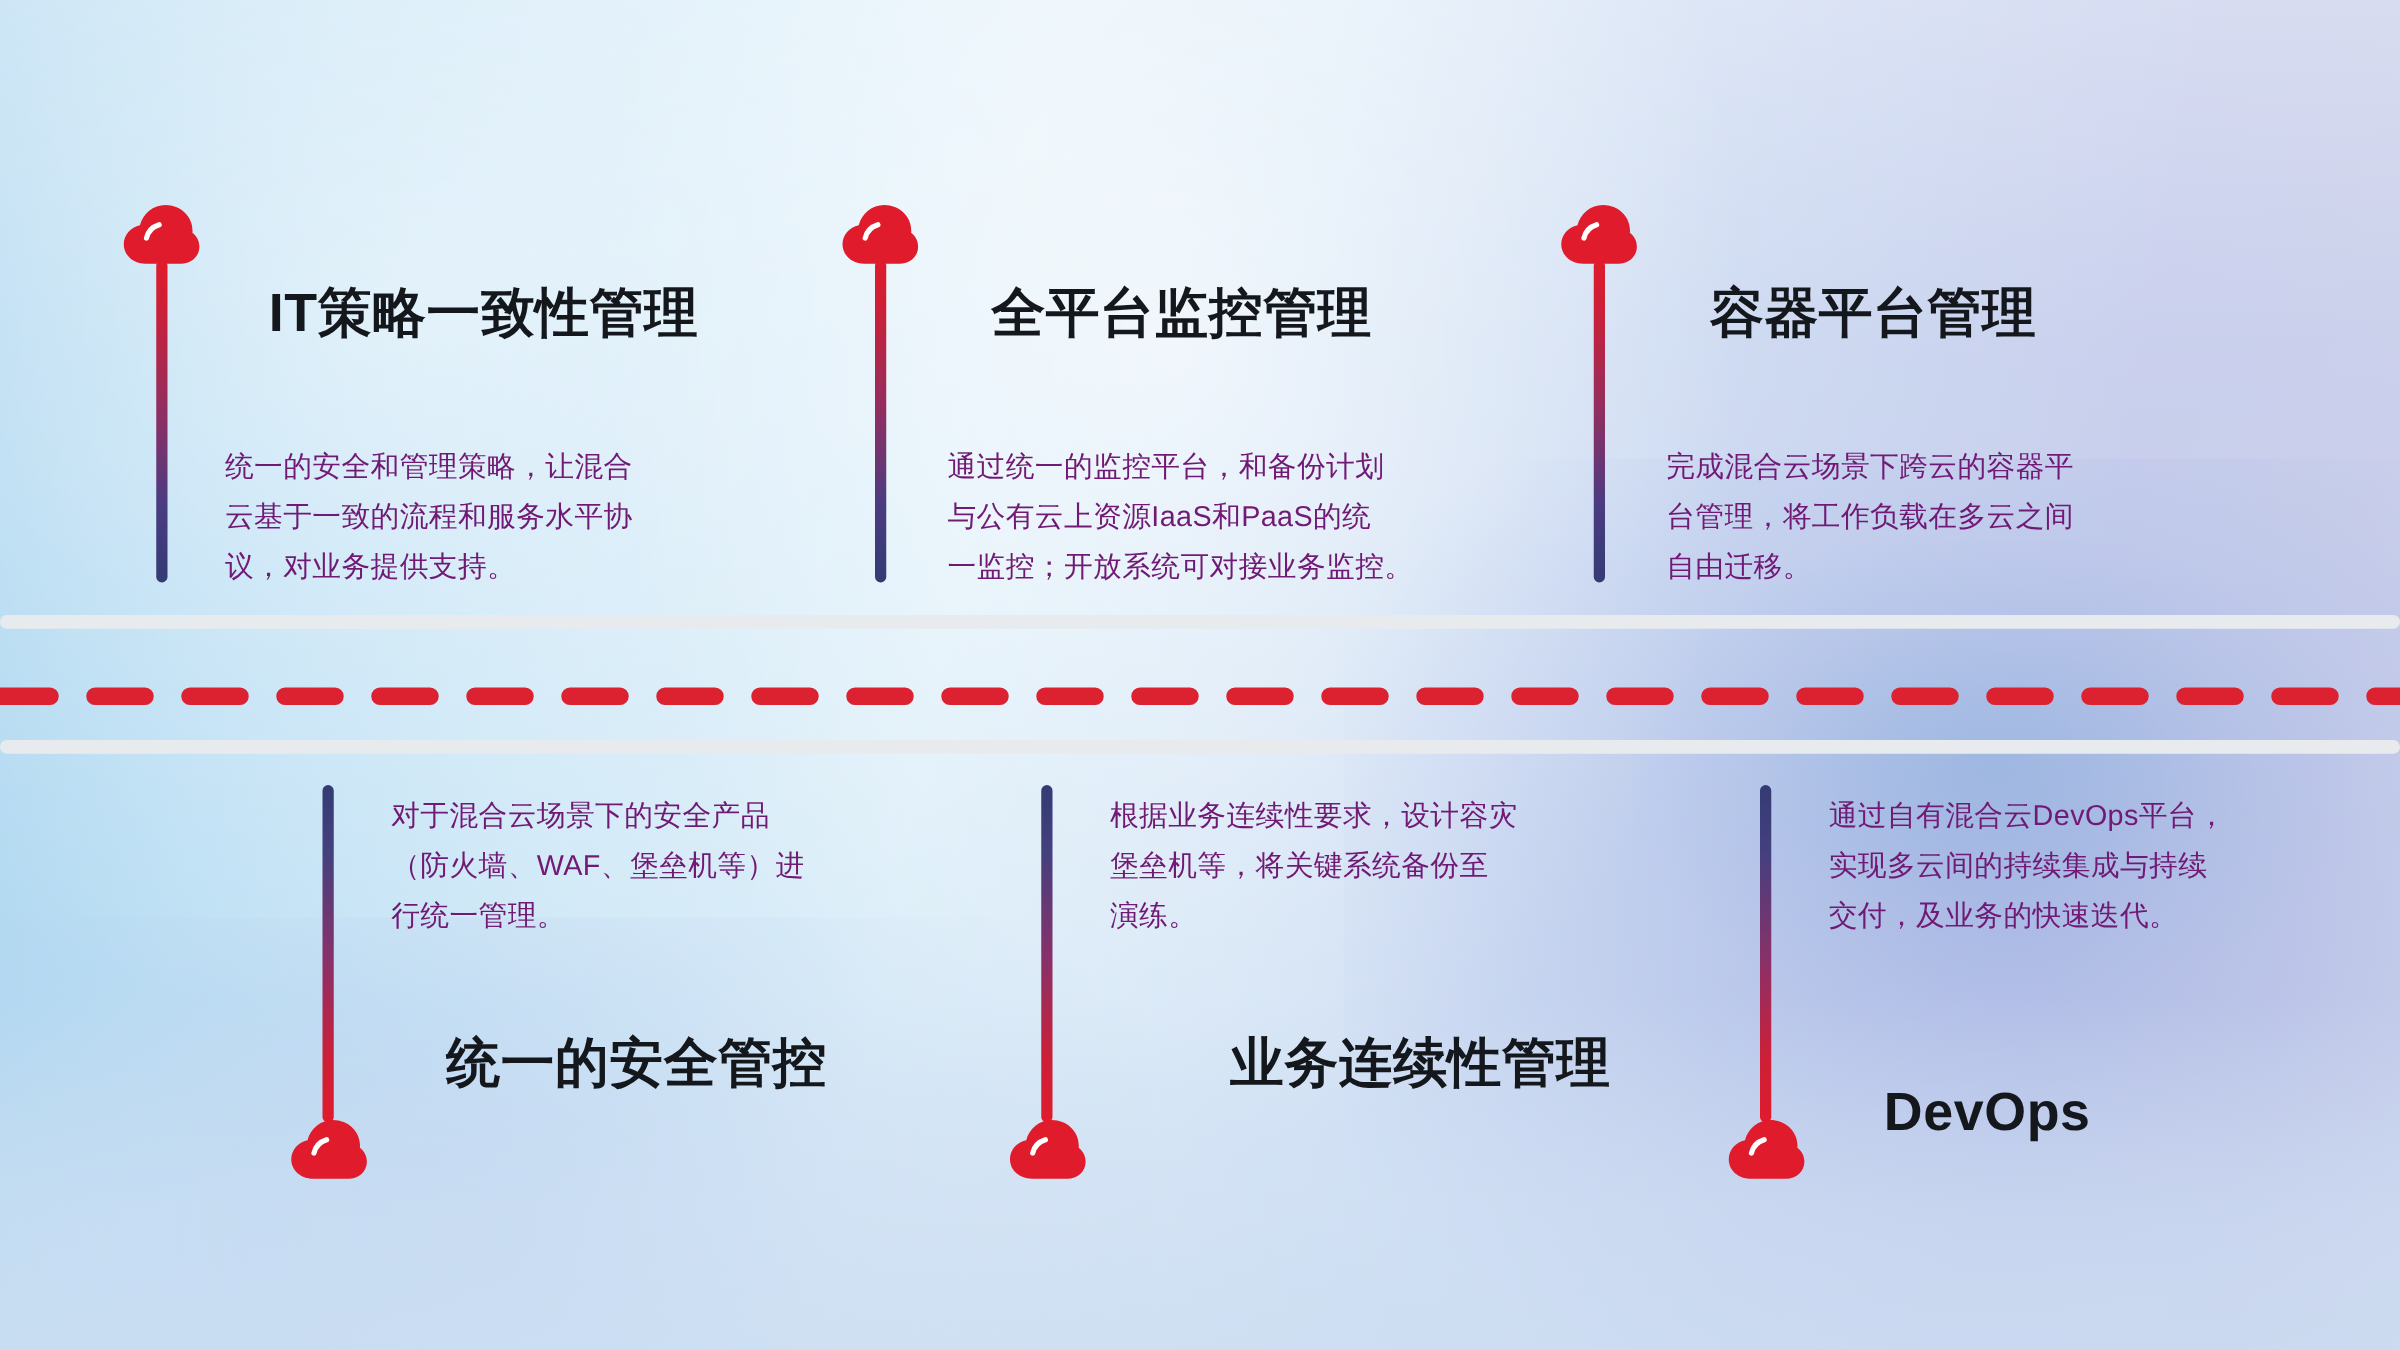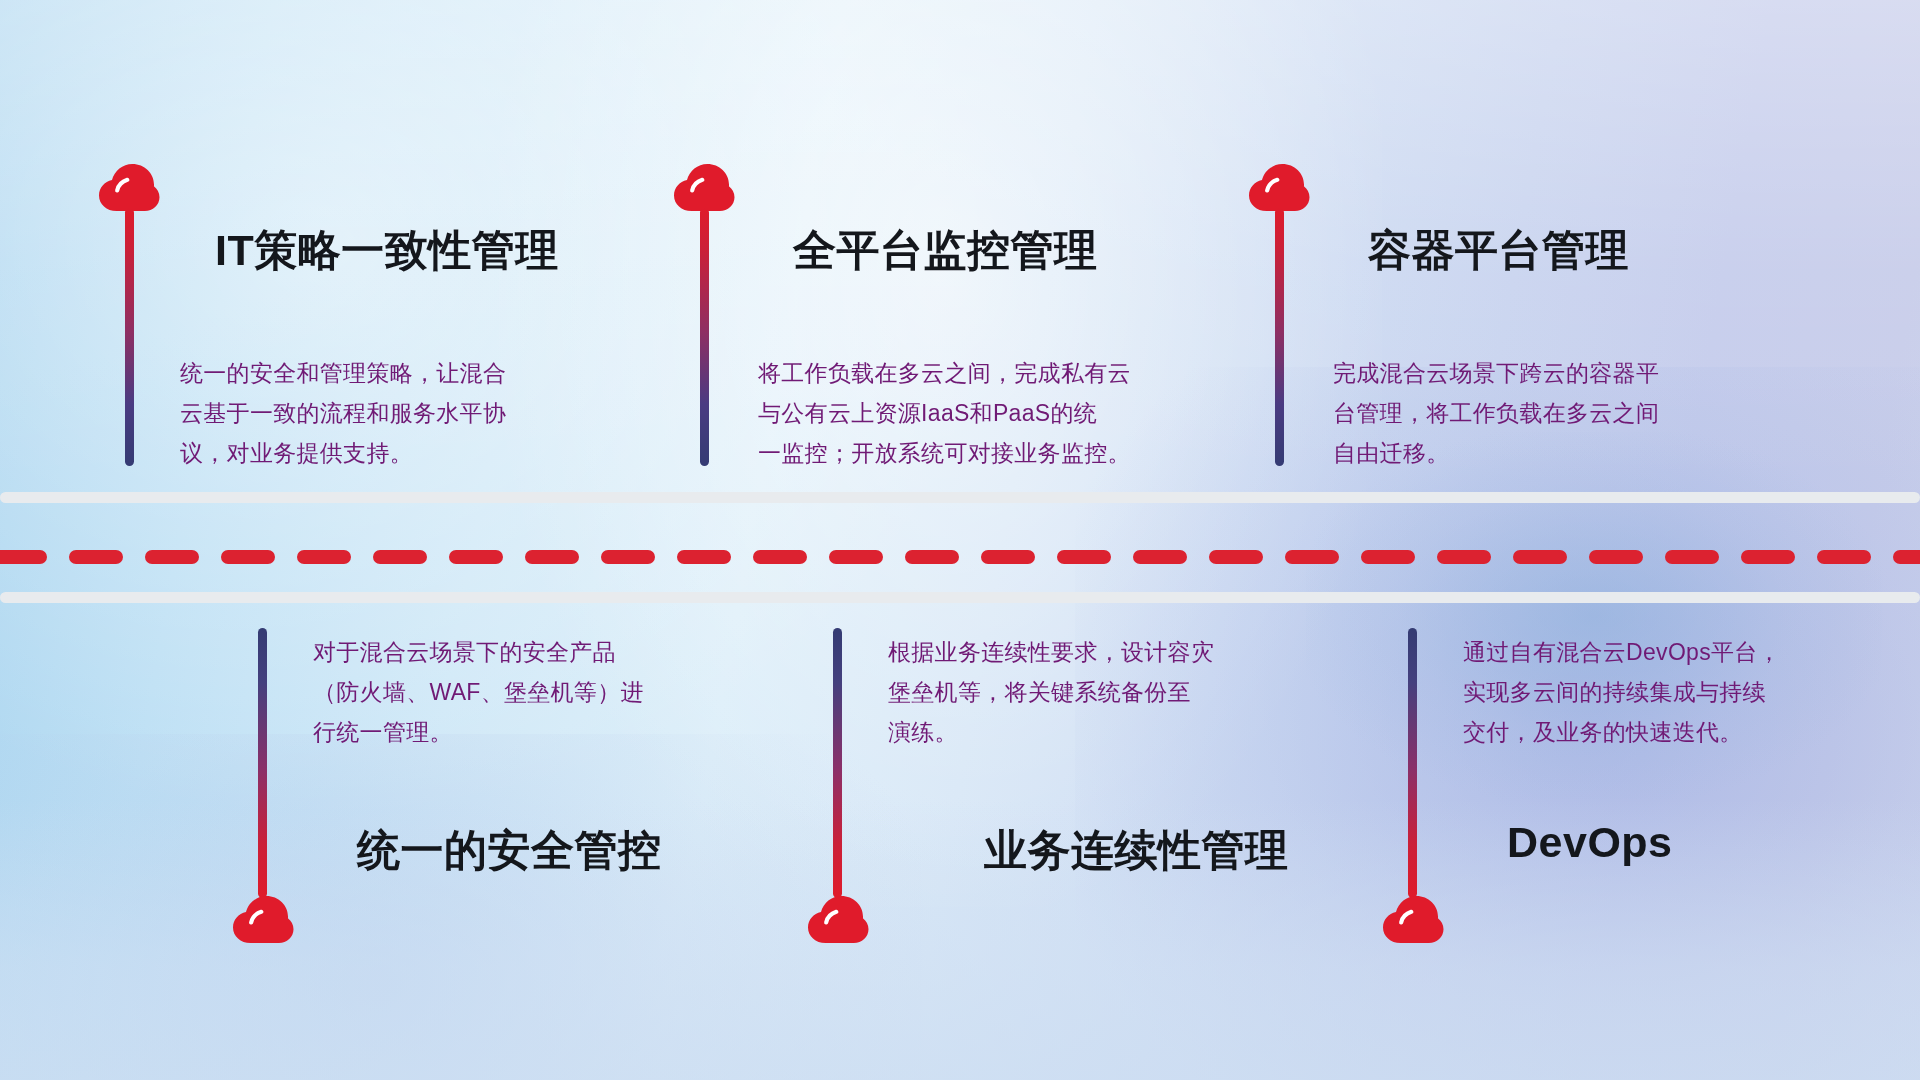--- a/index.html
+++ b/index.html
@@ -148,21 +148,21 @@
   <div class="item">
     <div class="cloud" style="left:673px; top:160px;">
       <svg viewBox="0 0 62 52" aria-hidden="true">
         <path d="M18.5 51C8.6 51 1 44.2 1 35.4c0-7.5 5.5-13.8 13-15.3C16.3 10.9 24.6 4 34.4 4 46.4 4 56 13.1 56 24.4c0 .6 0 1.2-.1 1.8 3.4 2.6 5.6 6.6 5.6 11.1C61.5 45.2 54.9 51 46.8 51z" fill="#e01b2b"></path>
         <path d="M19.2 30.4c1.1-5 5-9 10.1-10.6" fill="none" stroke="#ffffff" stroke-width="4.2" stroke-linecap="round"></path>
       </svg>
     </div>
     <div class="stem down" style="left:700px; top:208px; height:258px;"></div>
     <div class="title" style="left:758px; top:222px;">全平台监控管理</div>
     <div class="body" style="left:758px; top:353px;">
-      <span class="ln">将工作负载在多云之间，完成私有云</span>
+      <span class="ln">通过统一的监控平台，和备份计划</span>
       <span class="ln">与公有云上资源IaaS和PaaS的统</span>
       <span class="ln">一监控；开放系统可对接业务监控。</span>
     </div>
   </div>
 
   <div class="item">
     <div class="cloud" style="left:1248px; top:160px;">
       <svg viewBox="0 0 62 52" aria-hidden="true">
         <path d="M18.5 51C8.6 51 1 44.2 1 35.4c0-7.5 5.5-13.8 13-15.3C16.3 10.9 24.6 4 34.4 4 46.4 4 56 13.1 56 24.4c0 .6 0 1.2-.1 1.8 3.4 2.6 5.6 6.6 5.6 11.1C61.5 45.2 54.9 51 46.8 51z" fill="#e01b2b"></path>
         <path d="M19.2 30.4c1.1-5 5-9 10.1-10.6" fill="none" stroke="#ffffff" stroke-width="4.2" stroke-linecap="round"></path>
@@ -215,16 +215,16 @@
       <svg viewBox="0 0 62 52" aria-hidden="true">
         <path d="M18.5 51C8.6 51 1 44.2 1 35.4c0-7.5 5.5-13.8 13-15.3C16.3 10.9 24.6 4 34.4 4 46.4 4 56 13.1 56 24.4c0 .6 0 1.2-.1 1.8 3.4 2.6 5.6 6.6 5.6 11.1C61.5 45.2 54.9 51 46.8 51z" fill="#e01b2b"></path>
         <path d="M19.2 30.4c1.1-5 5-9 10.1-10.6" fill="none" stroke="#ffffff" stroke-width="4.2" stroke-linecap="round"></path>
       </svg>
     </div>
     <div class="body" style="left:1463px; top:632px;">
       <span class="ln">通过自有混合云DevOps平台，</span>
       <span class="ln">实现多云间的持续集成与持续</span>
       <span class="ln">交付，及业务的快速迭代。</span>
     </div>
-    <div class="title" style="left:1472px; top:818px;">DevOps</div>
+    <div class="title" style="left:1472px; top:866px;">DevOps</div>
   </div>
 
 </div>
 
 </body></html>

